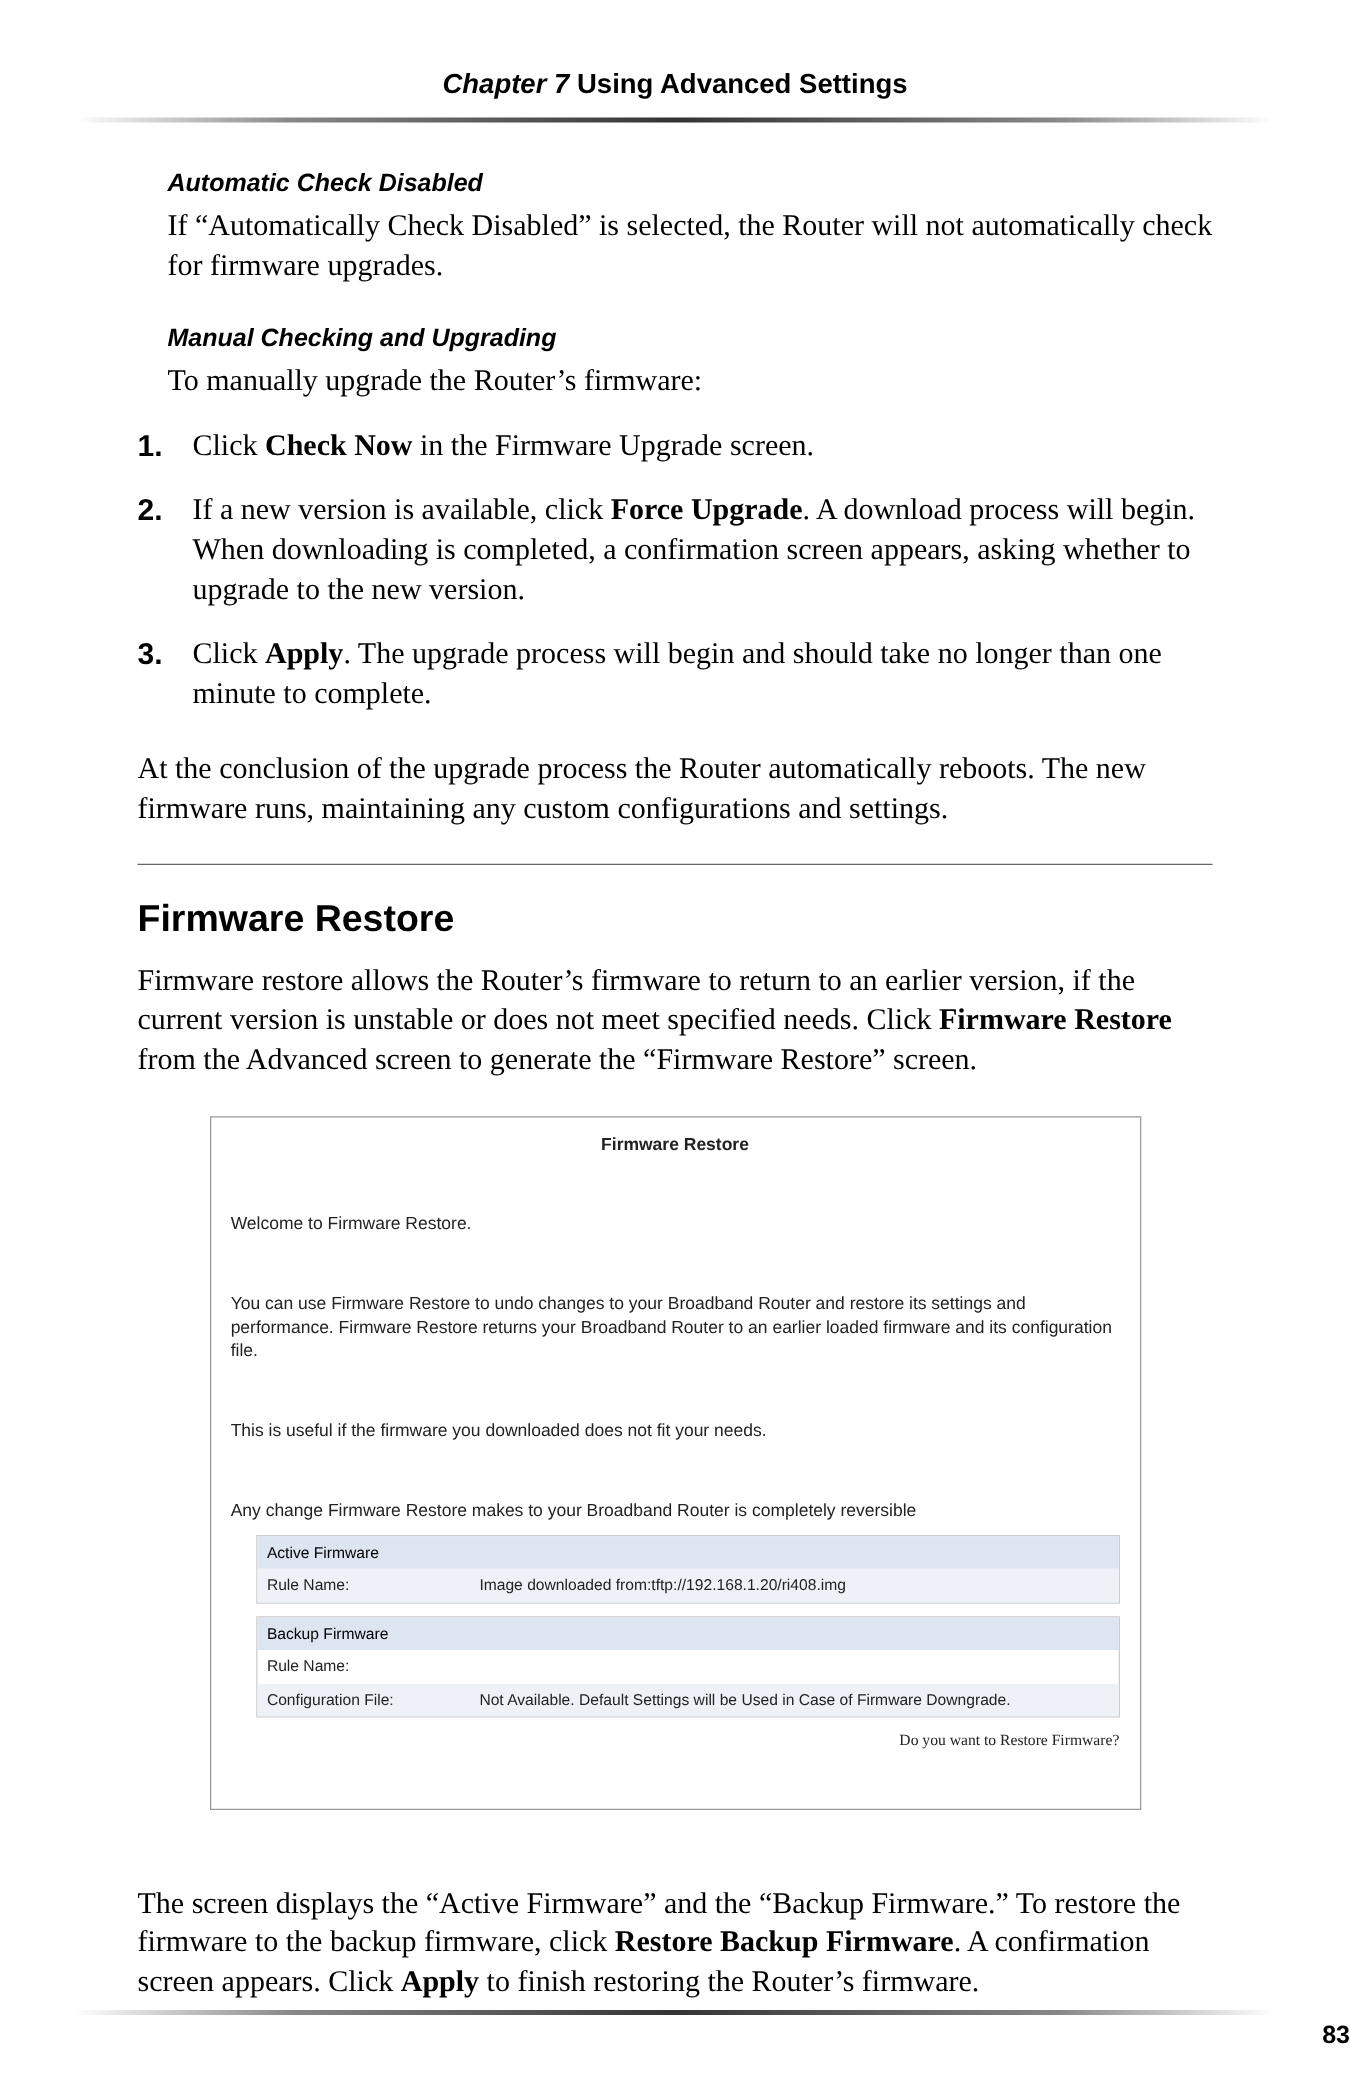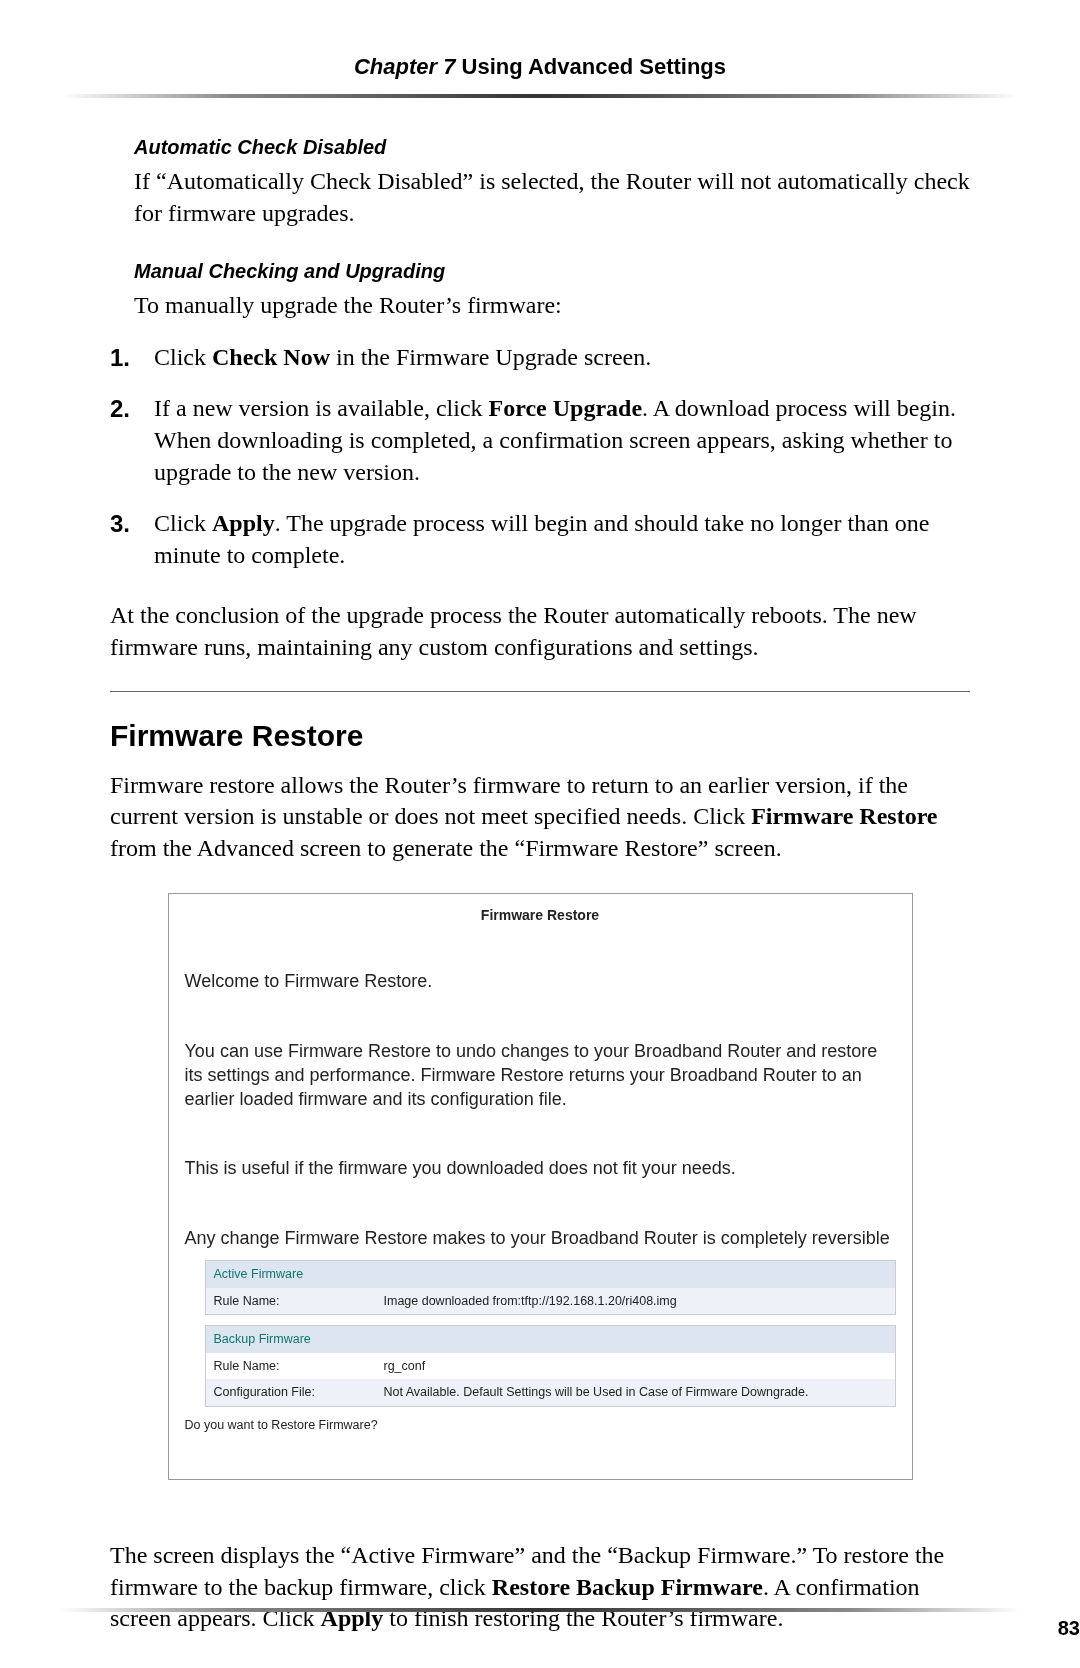--- a/index.html
+++ b/index.html
@@ -59,28 +59,28 @@
     .screenshot-wrap { display: flex; justify-content: center; margin: 20px 0 60px 0; }
     .screenshot {
       width: 745px;
       border: 1px solid #999;
       font-family: Verdana, Arial, sans-serif;
       font-size: 13px;
       padding: 12px 16px 22px 16px;
       color: #222;
     }
     .screenshot .ss-title { text-align: center; font-weight: 700; font-size: 14px; margin-bottom: 12px; }
-    .screenshot .ss-p { margin-bottom: 10px; font-size: 18px; line-height: 1.35; margin-top: 45px; }
+    .screenshot .ss-p { margin-bottom: 10px; font-size: 14px; line-height: 1.35; margin-top: 45px; }
     .ss-table { margin: 6px 0 10px 20px; border: 1px solid #ccc; }
     .ss-row { display: flex; font-size: 12.5px; }
-    .ss-row.header { background: #dde5f0; font-weight: 400; color: #0f766e; }
+    .ss-row.header { background: #dde5f0; font-weight: 400; color: #000000; }
     .ss-row.alt { background: #eef2f8; }
     .ss-cell-label { width: 170px; padding: 5px 8px; }
     .ss-cell-value { flex: 1; padding: 5px 8px; }
-    .ss-prompt { text-align: left; font-size: 12.5px; margin: 10px 0 24px 0; }
+    .ss-prompt { text-align: right; font-size: 12.5px; margin: 10px 0 24px 0; font-family: Liberation Serif, serif; }
     .ss-buttons { text-align: center; }
     .ss-btn {
       display: inline-block;
       background: #1a3080;
       color: #fff;
       font-weight: 700;
       font-size: 12px;
       padding: 3px 14px;
       margin: 0 4px;
       border: 1px solid #0a1850;
@@ -172,21 +172,20 @@
         </div>
       </div>
 
       <div class="ss-table">
         <div class="ss-row header">
           <div class="ss-cell-label">Backup Firmware</div>
           <div class="ss-cell-value"></div>
         </div>
         <div class="ss-row">
           <div class="ss-cell-label">Rule Name:</div>
-          <div class="ss-cell-value">rg_conf</div>
         </div>
         <div class="ss-row alt">
           <div class="ss-cell-label">Configuration File:</div>
           <div class="ss-cell-value">Not Available. Default Settings will be Used in Case of Firmware Downgrade.</div>
         </div>
       </div>
 
       <div class="ss-prompt">Do you want to Restore Firmware?</div>
     </div>
   </div>

